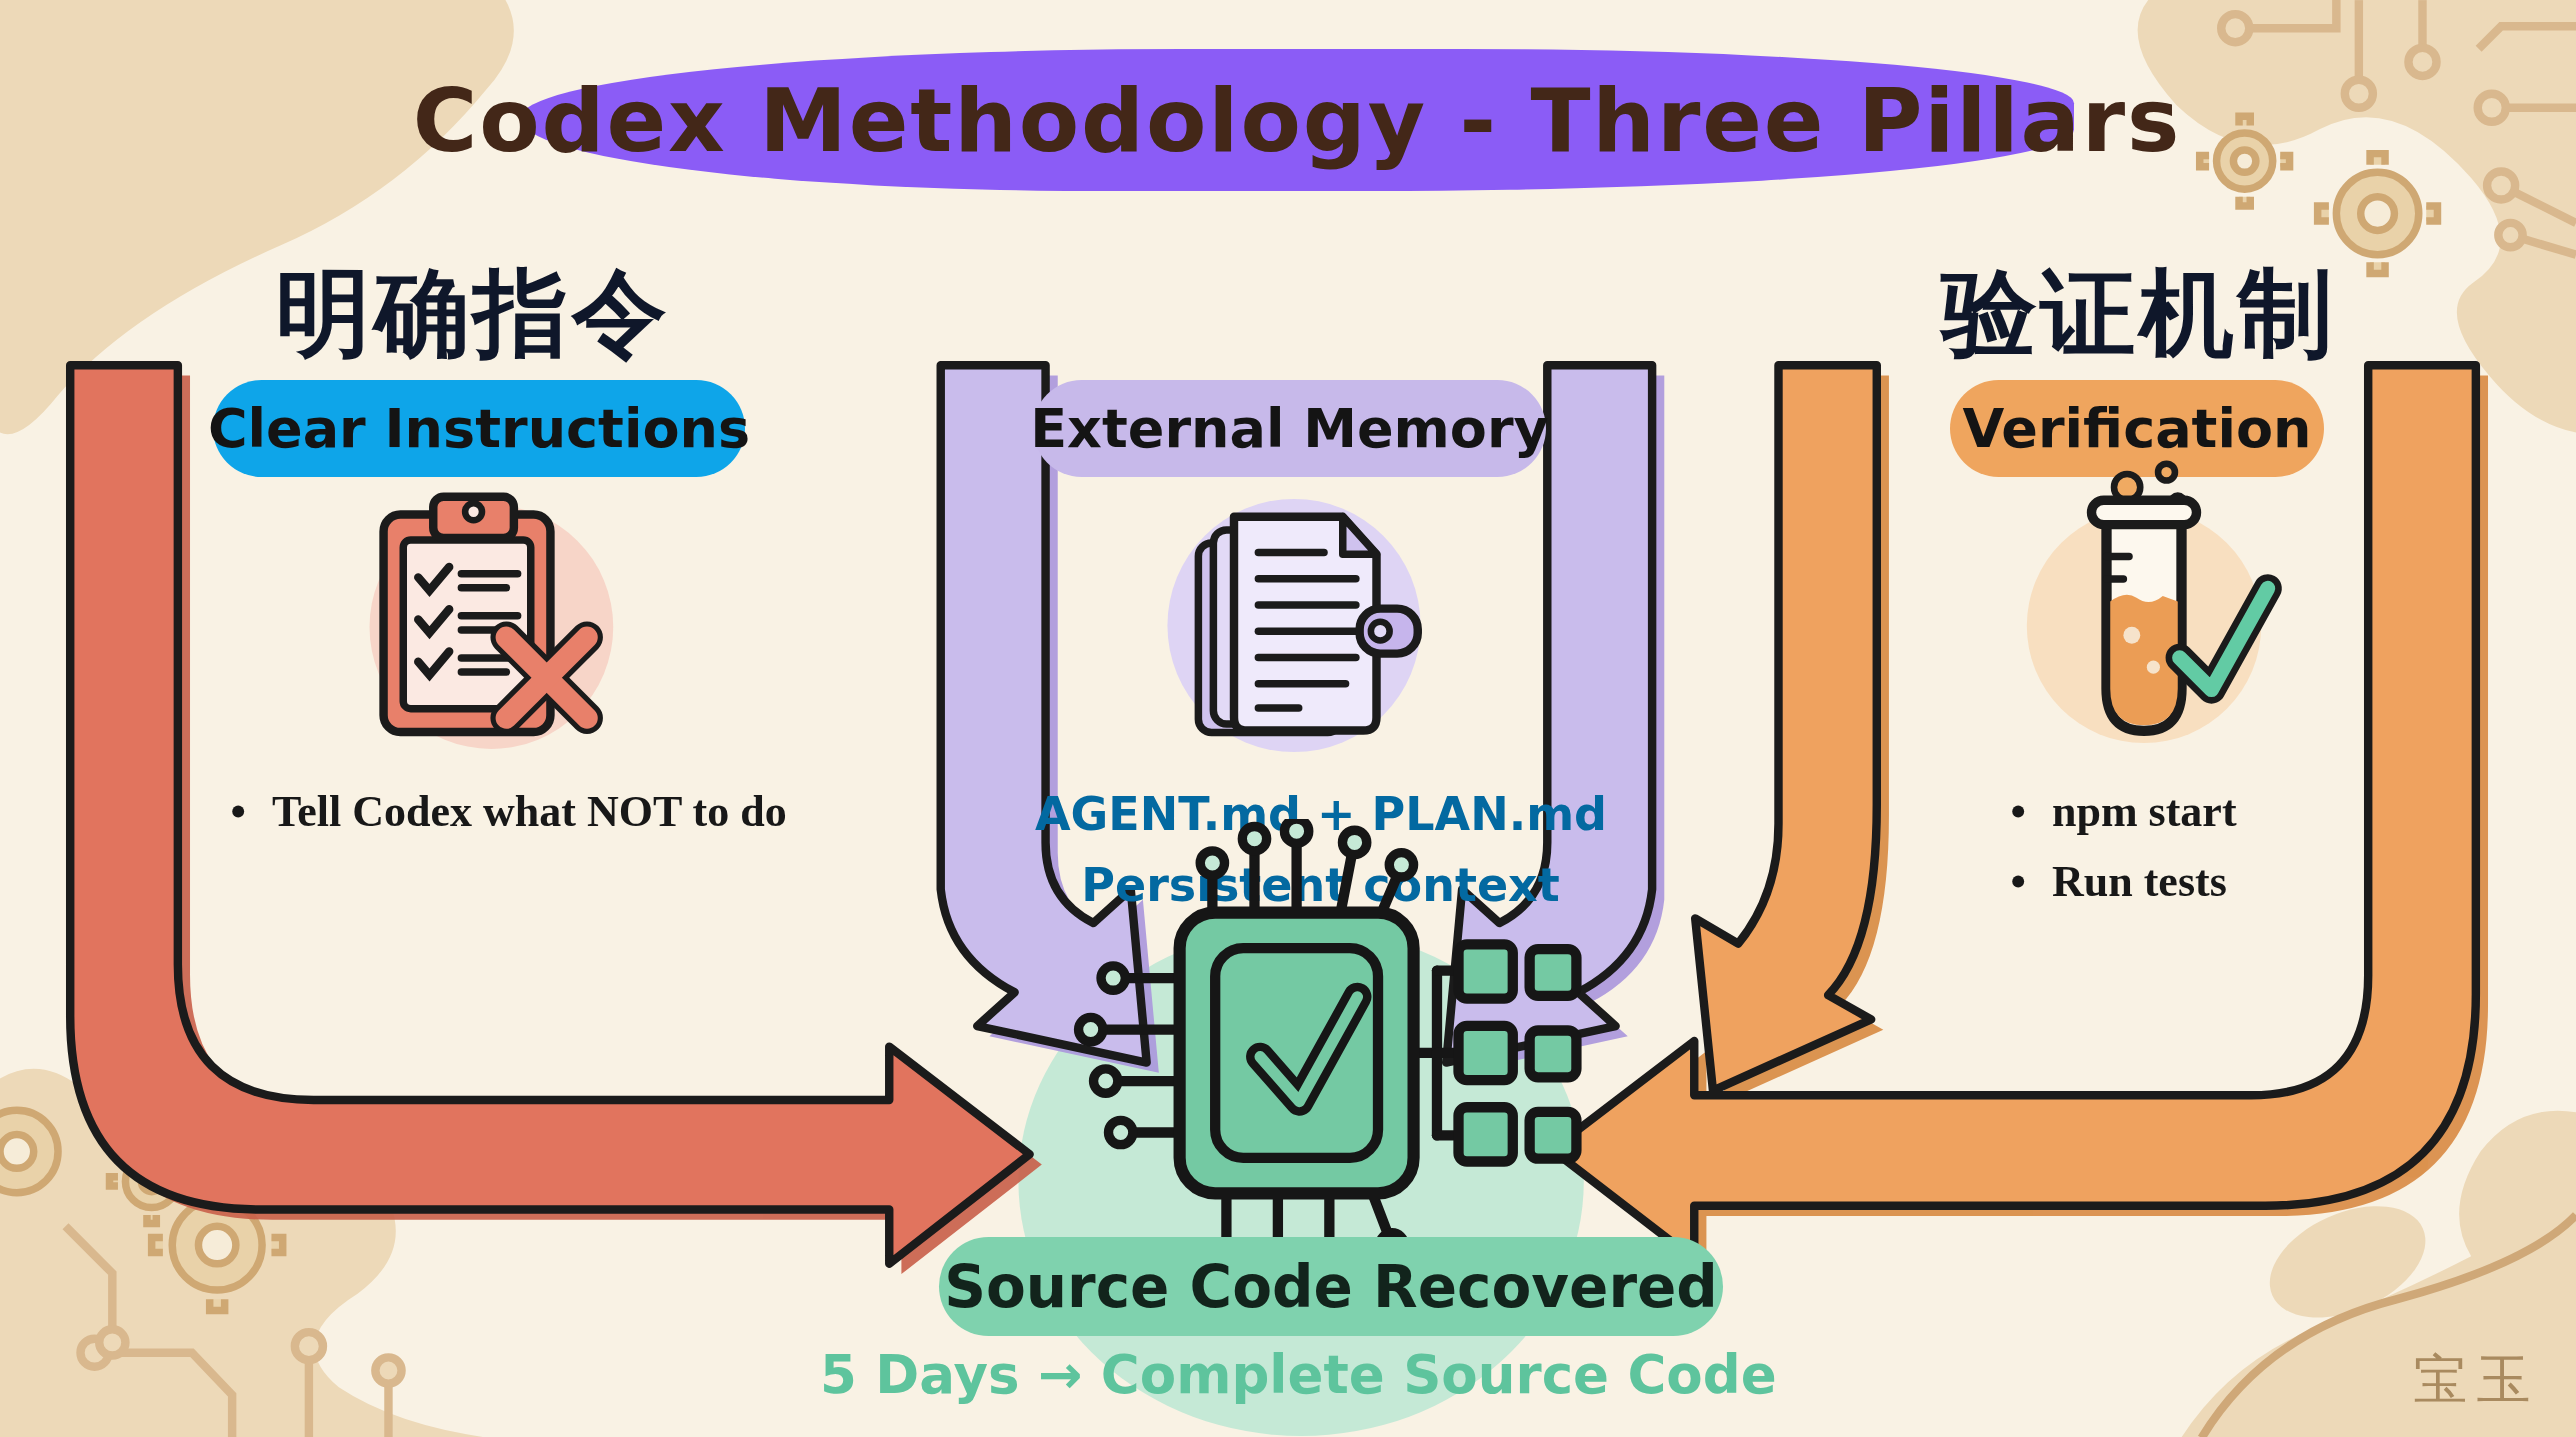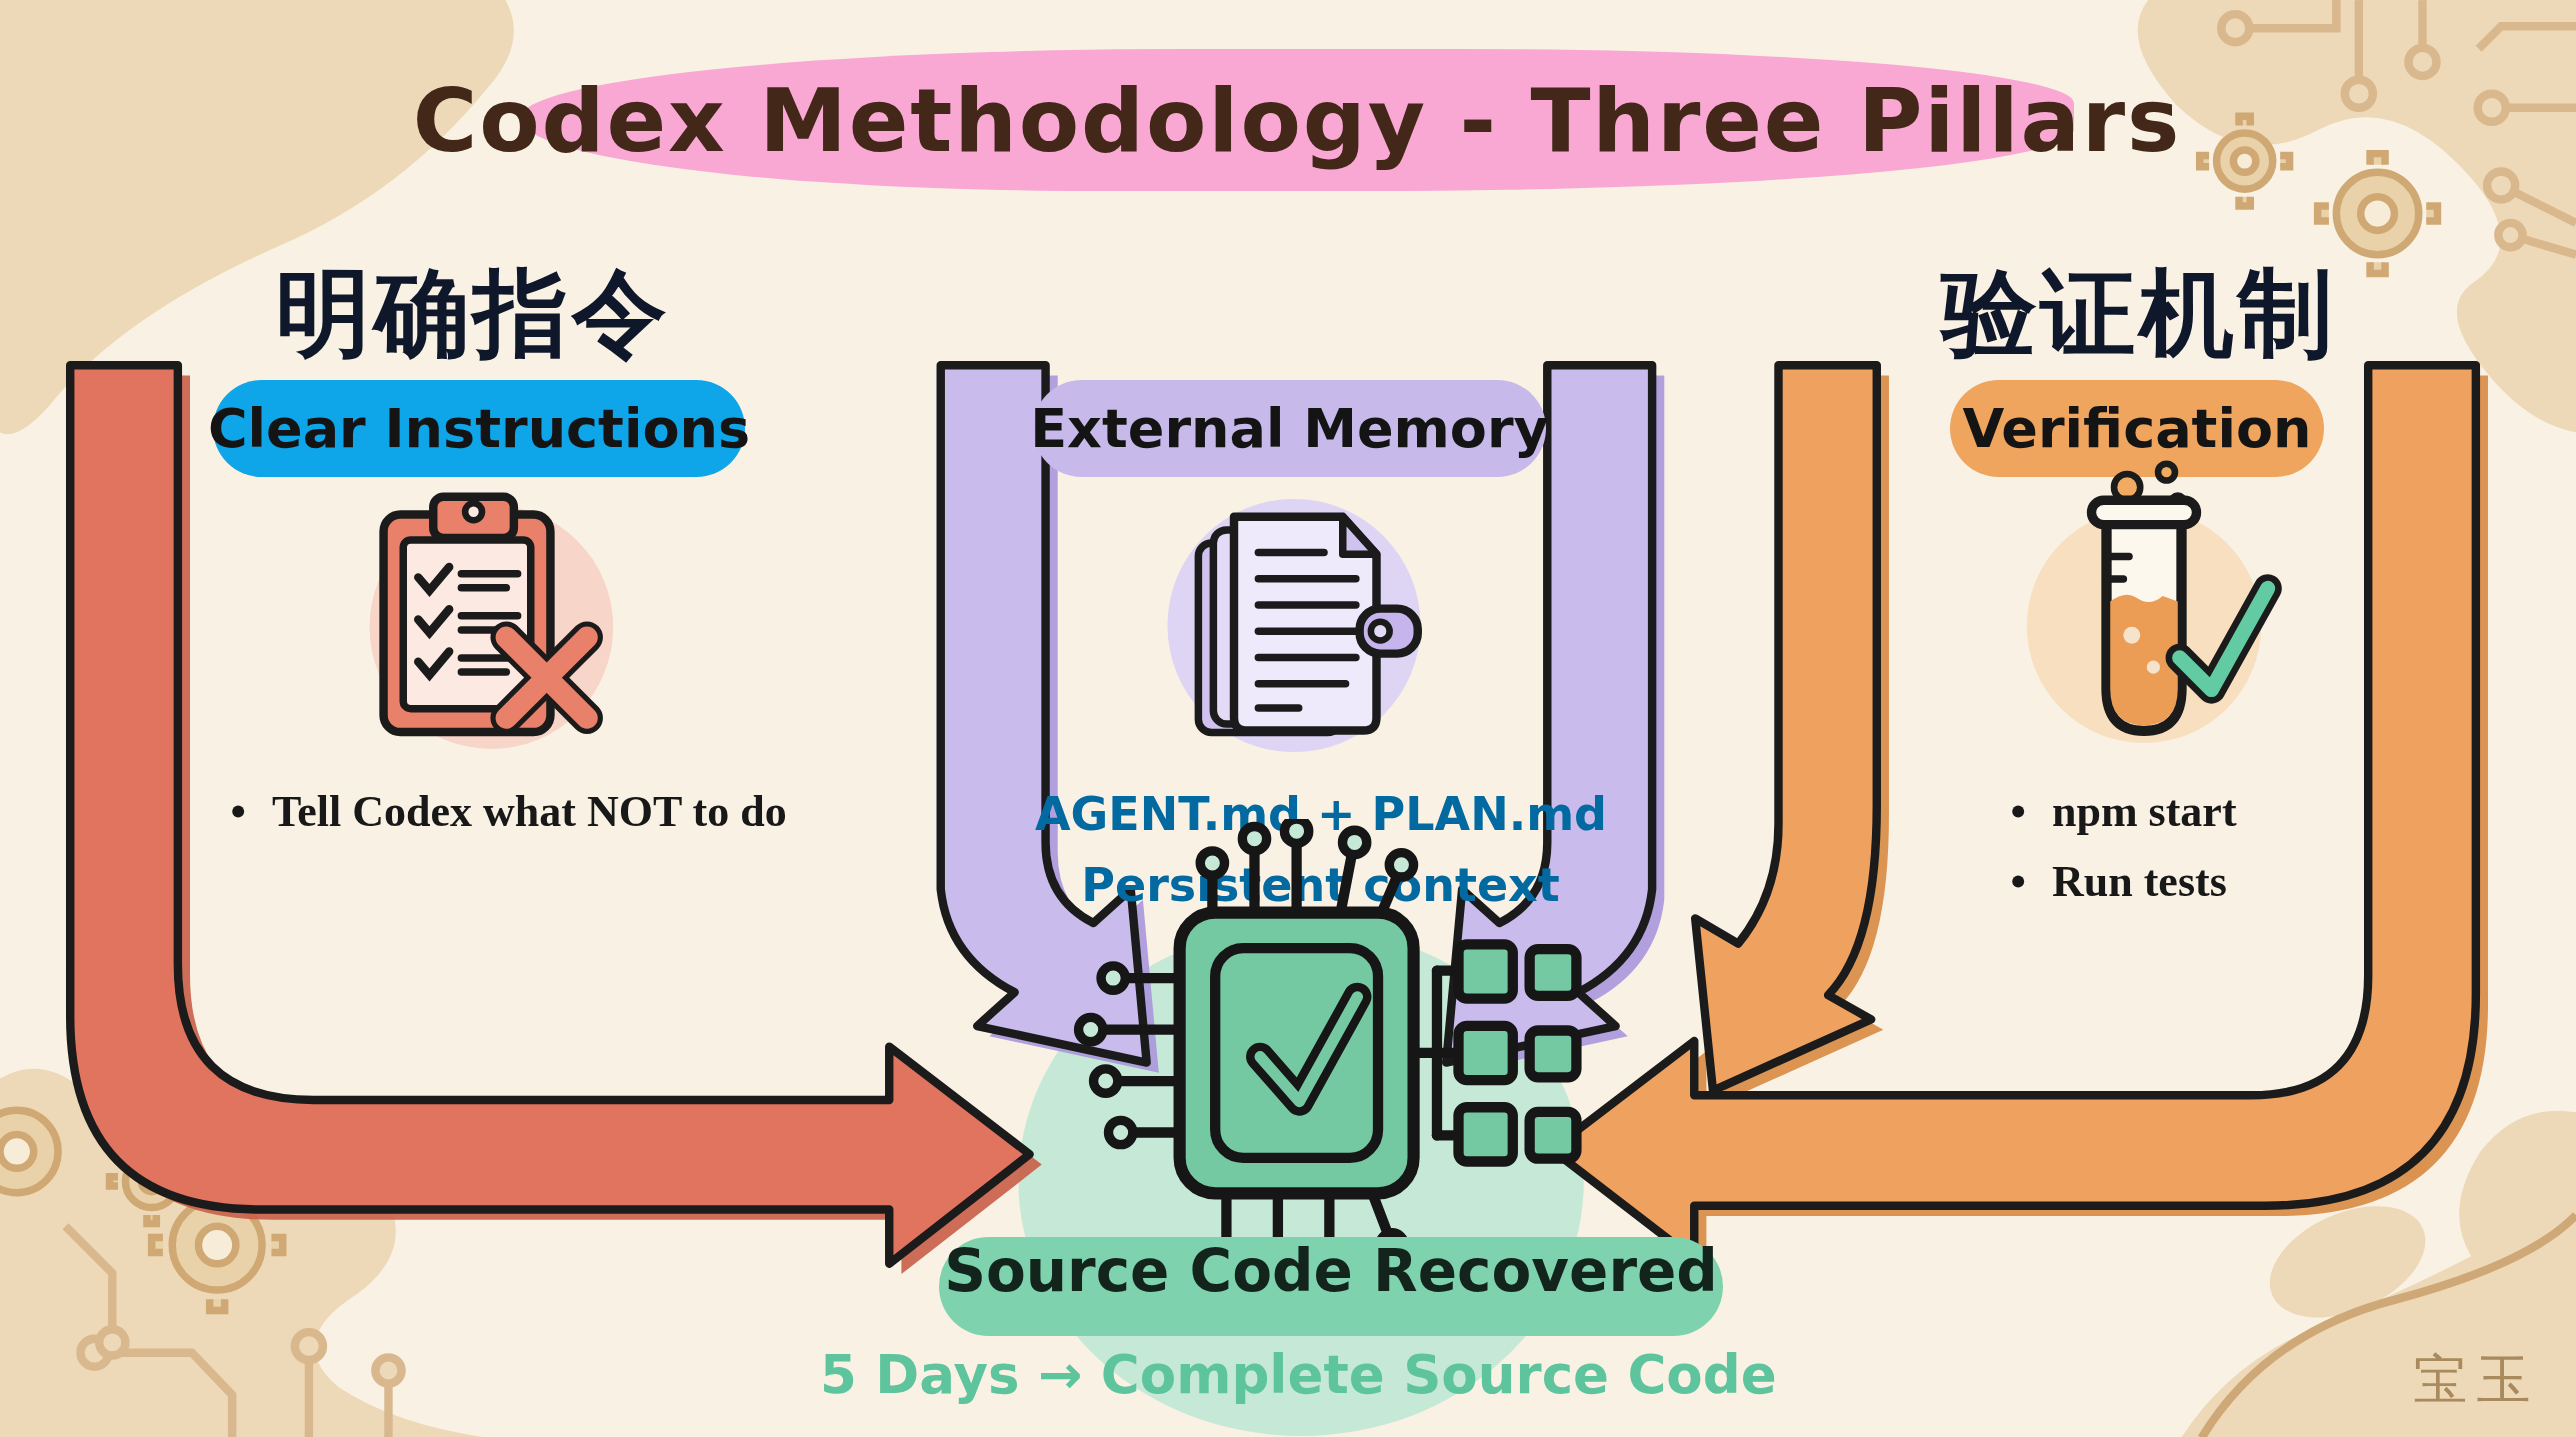--- a/index.html
+++ b/index.html
@@ -1,35 +1,35 @@
 <!DOCTYPE html>
 <html style="font-size:15px"><head>
 <meta charset="utf-8">
 <style>
   html,body{margin:0;padding:0;}
   body{font-family:"DejaVu Sans","Liberation Sans",sans-serif;background:#f9f2e4;}
   .canvas{position:relative;width:2576px;height:1438px;overflow:hidden;background:#f9f2e4;}
   .abs{position:absolute;}
   svg{display:block;}
   
-  .title-banner{left:520px;top:49px;width:1554px;height:142px;background:#f9a8d4;
+  .title-banner{left:520px;top:49px;width:1554px;height:142px;background:#8b5cf6;
     border-radius:52% 48% 55% 45% / 84px 66px 75px 89px;display:flex;align-items:center;justify-content:center;}
   .title-banner h1{margin:0;font-size:88px;font-weight:bold;color:#432718;letter-spacing:1.9px;white-space:nowrap;}
   
   .zh{font-size:95px;font-weight:bold;color:#0f172a;text-align:center;white-space:nowrap;letter-spacing:3.7px;}
   .pill{height:97px;border-radius:51px;display:flex;align-items:center;justify-content:center;
     font-size:54px;font-weight:bold;color:#141414;white-space:nowrap;}
   .notes{font-size:44px;font-weight:bold;color:#181818;line-height:1.58;}
   .notes li{list-style:none;position:relative;padding-left:49px;margin:0;}
   .notes li::before{content:"•";position:absolute;left:7.5px;top:0;}
   .notes ul{margin:0;padding:0;font-family:Liberation Serif, serif;}
   .midline{font-size:46px;font-weight:bold;color:#0369a1;text-align:center;line-height:1.55;white-space:nowrap;margin-left:26px;}
   
   .result-pill{left:939px;top:1237px;width:784px;height:99px;border-radius:52px;background:#7fd2ae;
-    display:flex;align-items:flex-start;justify-content:center;font-size:58px;font-weight:bold;color:#12241c;white-space:nowrap;}
+    display:flex;align-items:center;justify-content:center;font-size:58px;font-weight:bold;color:#12241c;white-space:nowrap;}
   .caption{left:820px;top:1344px;width:955px;text-align:center;font-size:53px;font-weight:bold;color:#5ec49d;white-space:nowrap;}
   .watermark{right:36px;bottom:20.6px;font-size:54px;color:#a98a5f;letter-spacing:9.4px;}
 </style>
 </head>
 <body>
 
 <div class="canvas">
 
   <svg class="abs" width="2576" height="1438" viewBox="0 0 2752 1536" style="left:0;top:0;">
 

